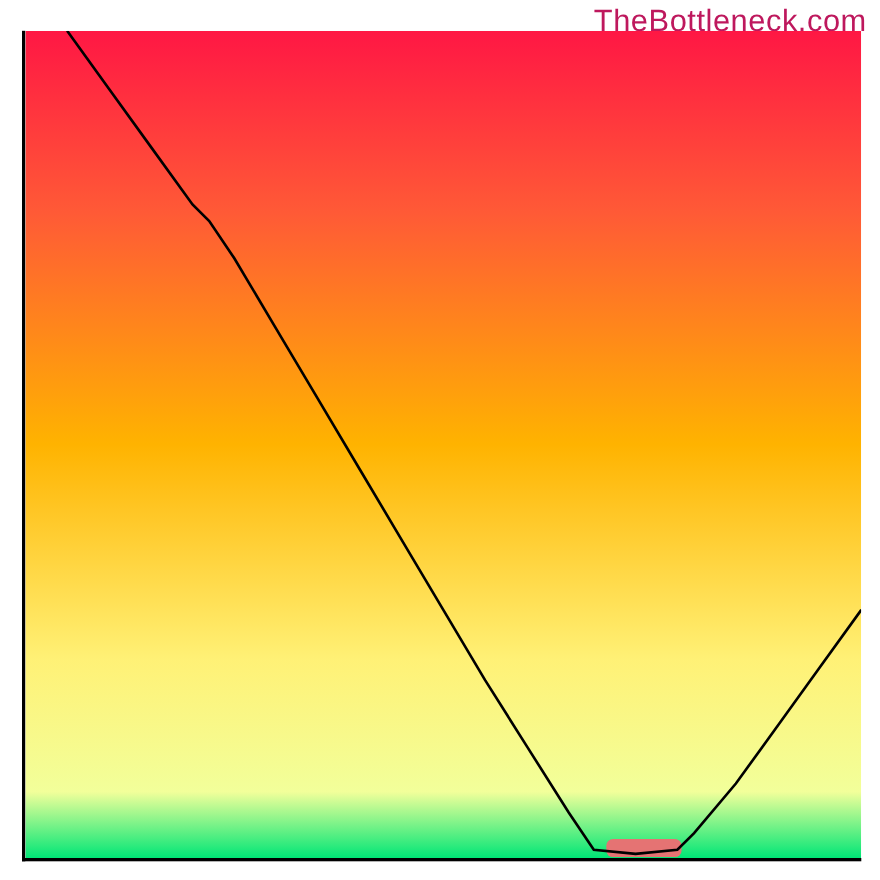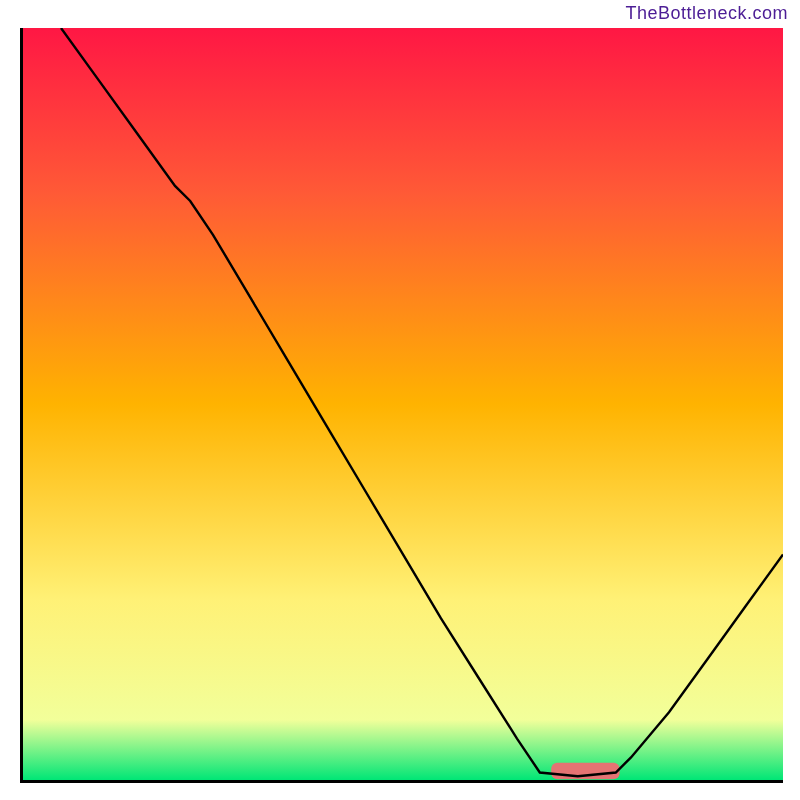--- a/index.html
+++ b/index.html
@@ -12,22 +12,22 @@
   }
   .container {
     position: relative;
     width: 800px;
     height: 800px;
   }
   .watermark {
     position: absolute;
     top: 3px;
     right: 12px;
-    font-size: 18px;
-    color: #4c1d95;
+    font-size: 28px;
+    color: #be185d;
     letter-spacing: 0.5px;
     font-weight: 400;
     margin-left: 12px;
   }
   .plot-area {
     position: absolute;
     left: 20px;
     top: 28px;
     width: 760px;
     height: 752px;

